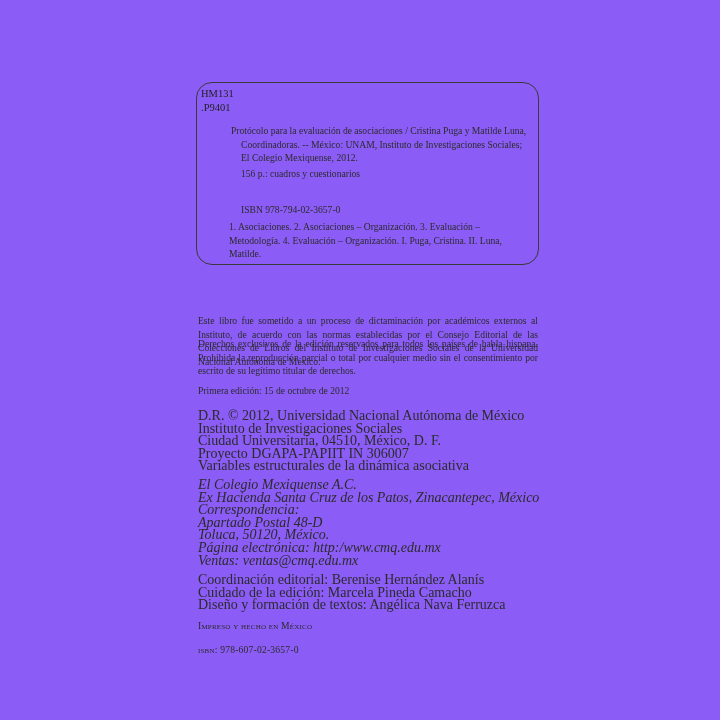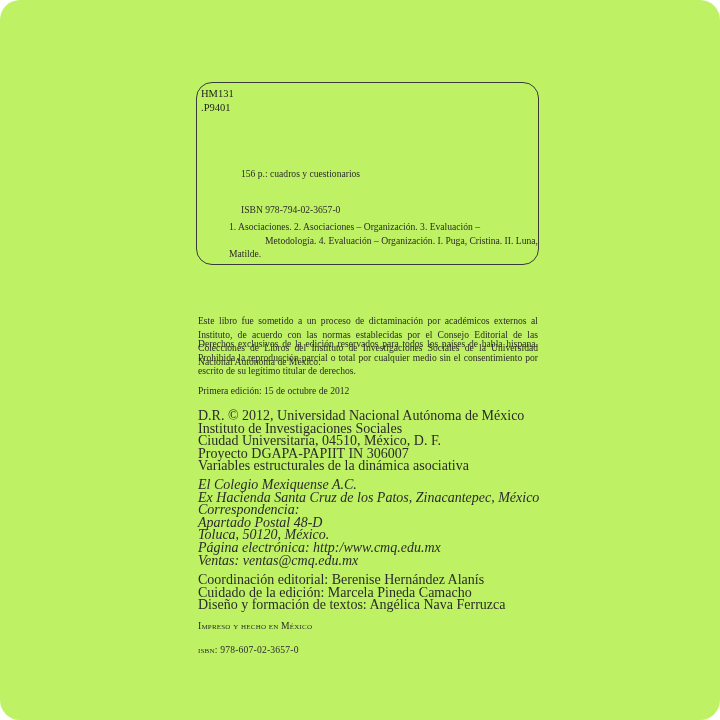--- a/index.html
+++ b/index.html
@@ -1,21 +1,21 @@
 <!DOCTYPE html>
 <html><head>
   <meta charset="utf-8">
   <style>
     html, body { margin: 0; padding: 0; background: #ffffff; }
     body {
       width: 720px; height: 720px; position: relative; overflow: hidden;
       font-family: "Liberation Serif", "DejaVu Serif", serif;
       color: #2b2b2b;
     }
-    .page { position: absolute; left: 0; top: 0; width: 720px; height: 720px; background: #bef264; border-radius: 20px; }
+    .page { position: absolute; left: 0; top: 0; width: 720px; height: 720px; background: #8b5cf6; }
     .catalog-box {
       position: absolute; left: 196px; top: 82px; width: 343px; height: 183px;
       border: 1.3px solid #3a3a3a; border-radius: 16px; box-sizing: border-box;
     }
     .call-number { position: absolute; left: 4px; top: 4px; font-size: 10.5px; line-height: 14px; color: #222; }
     .call-number div { white-space: nowrap; }
     .entry { position: absolute; left: 34px; top: 41px; width: 300px; font-size: 9.6px; line-height: 13.5px; color: #2b2b2b; }
     .entry .first { text-indent: -10px; padding-left: 10px; }
     .entry .hang { padding-left: 10px; }
     .block { position: absolute; font-size: 9.6px; line-height: 13.5px; color: #2b2b2b; white-space: nowrap; }
@@ -31,27 +31,32 @@
 <body>
 
 <div class="page">
 
   <div class="catalog-box">
     <div class="call-number">
       <div>HM131</div>
       <div>.P9401</div>
     </div>
 
+    <div class="entry">
+      <div class="first" style="white-space:nowrap;">Protócolo para la evaluación de asociaciones / Cristina Puga y Matilde Luna,</div>
+      <div class="hang" style="white-space:nowrap;">Coordinadoras. -- México: UNAM, Instituto de Investigaciones Sociales;</div>
+      <div class="hang" style="white-space:nowrap;">El Colegio Mexiquense, 2012.</div>
+    </div>
 
     <div class="block" style="left:44px; top:84px;">156 p.: cuadros y cuestionarios</div>
     <div class="block" style="left:44px; top:120px;">ISBN 978-794-02-3657-0</div>
 
     <div class="subjects">
       <div style="white-space:nowrap;">1. Asociaciones. 2. Asociaciones – Organización. 3. Evaluación –</div>
-      <div style="white-space:nowrap;margin-left:36px;">Metodología. 4. Evaluación – Organización. I. Puga, Cristina. II. Luna,</div>
+      <div style="white-space:nowrap;">Metodología. 4. Evaluación – Organización. I. Puga, Cristina. II. Luna,</div>
       <div style="white-space:nowrap;">Matilde.</div>
     </div>
   </div>
 
   <div class="para" style="top:275px;margin-top:39px;">Este libro fue sometido a un proceso de dictaminación por académicos externos al Instituto, de acuerdo con las normas establecidas por el Consejo Editorial de las Colecciones de Libros del Instituto de Investigaciones Sociales de la Universidad Nacional Autónoma de México.</div>
 
   <div class="para" style="top:337px;">Derechos exclusivos de la edición reservados para todos los países de habla hispana. Prohibida la reproducción parcial o total por cualquier medio sin el consentimiento por escrito de su legítimo titular de derechos.</div>
 
   <div class="block" style="left:198px; top:384px;">Primera edición: 15 de octubre de 2012</div>
 

